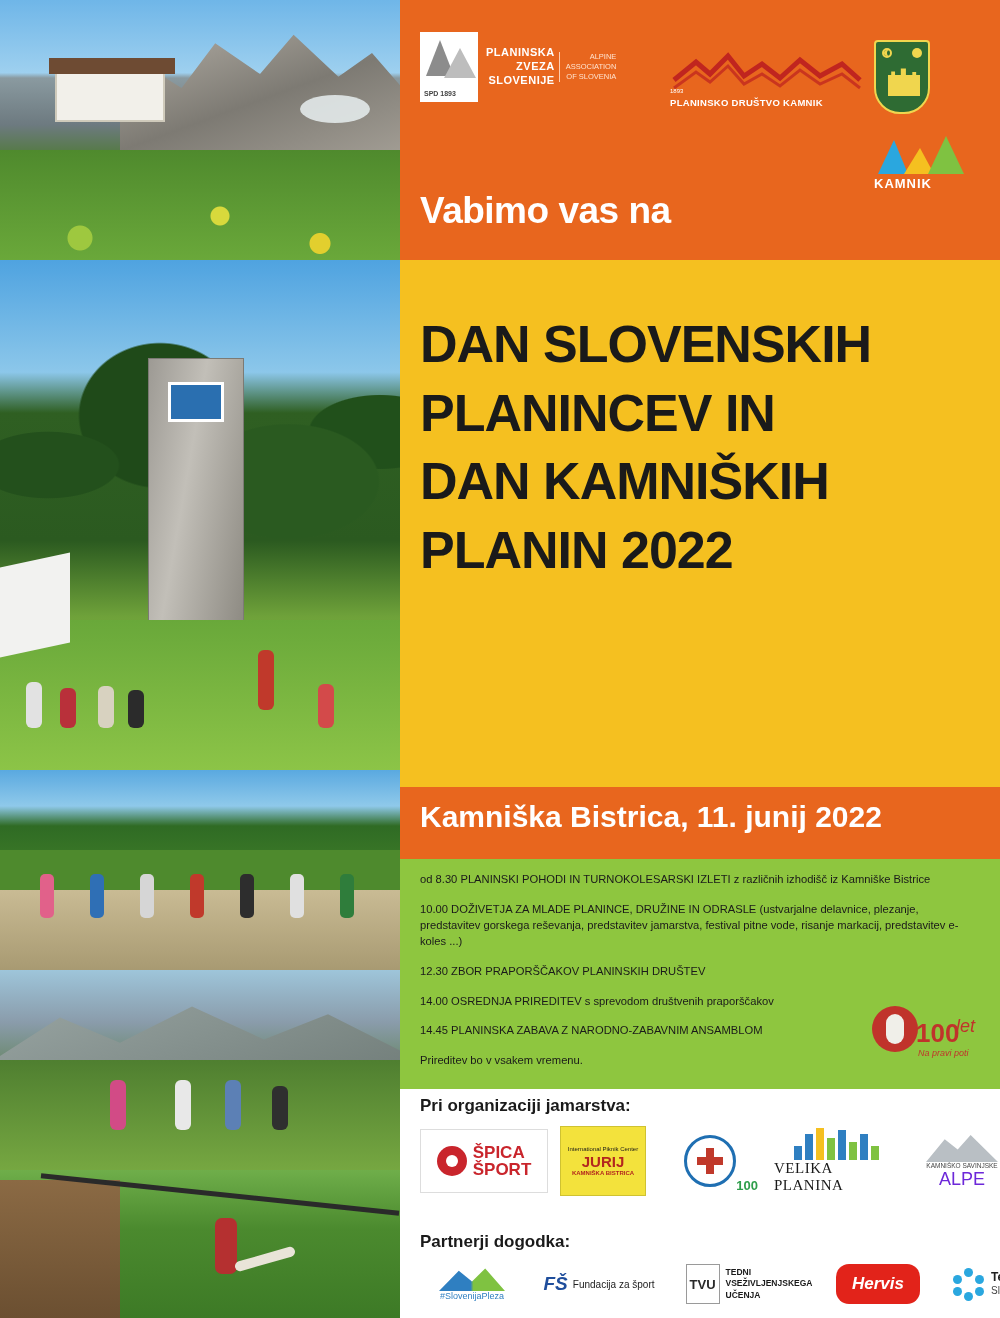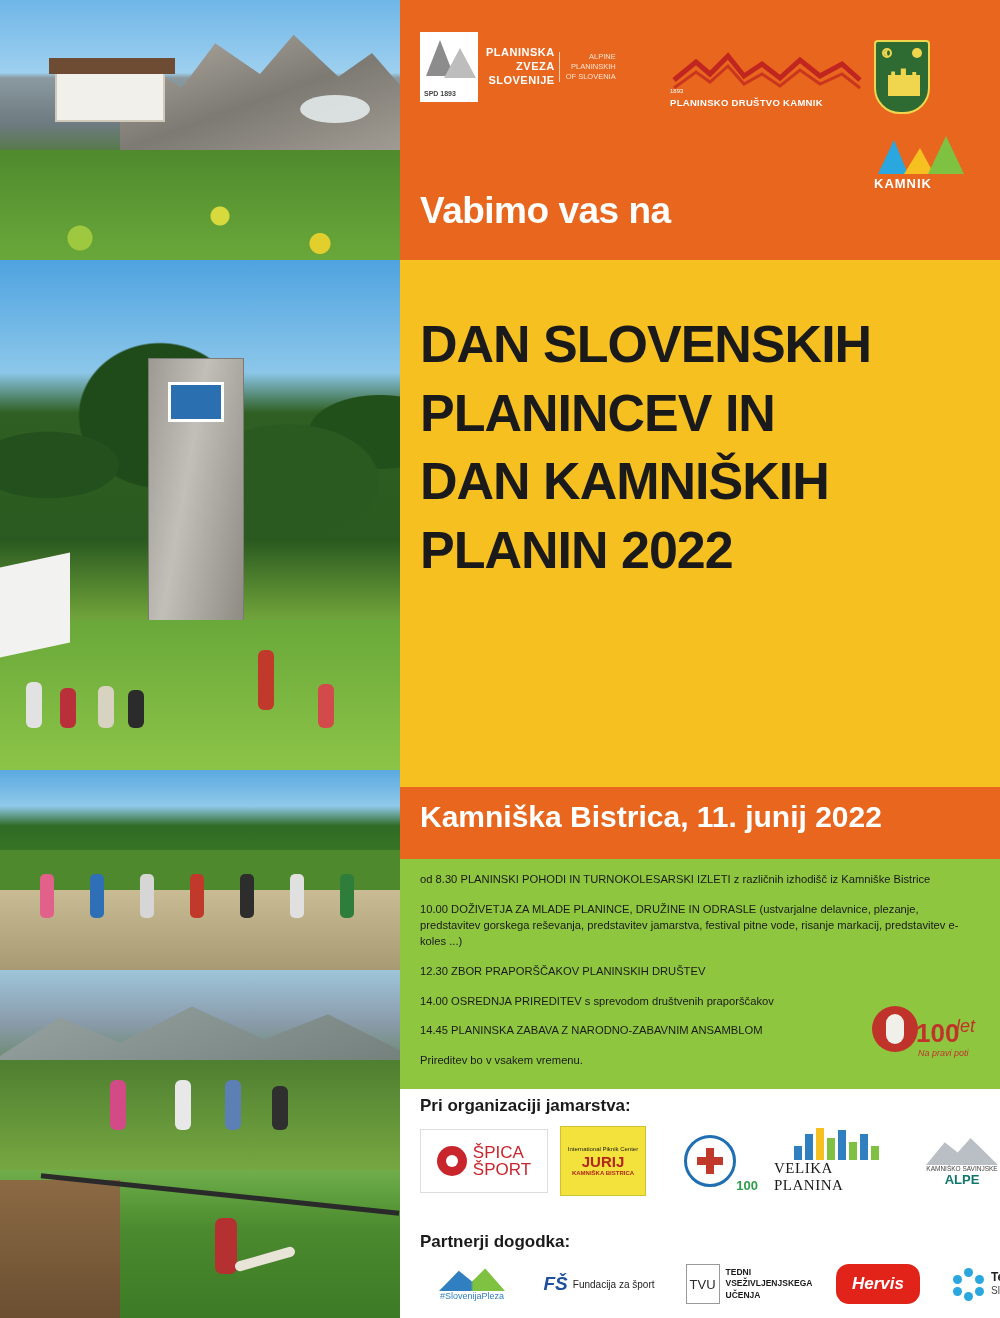--- a/index.html
+++ b/index.html
@@ -134,21 +134,21 @@
 
   .logo-strip { position:absolute; display:flex; align-items:center; gap:12px; }
   .org-strip { left:20px; top:1124px; height:74px; }
   .par-strip { left:20px; top:1256px; height:56px; }
 
   .lg { background:#fff; display:flex; align-items:center; justify-content:center; position:relative; overflow:hidden;}
 
   .lg-spica { width:128px; height:64px; border:1px solid #ddd; }
   .lg-spica .gear{width:30px;height:30px;border-radius:50%;background:#c9252c;position:relative;margin-right:6px;}
   .lg-spica .gear:after{content:"";position:absolute;left:9px;top:9px;width:12px;height:12px;border-radius:50%;background:#fff;}
-  .lg-spica .txt{font-size:17px;font-weight:normal;color:#c9252c;line-height:1;text-align:left;}
+  .lg-spica .txt{font-size:17px;font-weight:bold;color:#c9252c;line-height:1;text-align:left;}
 
   .lg-jurij { width:86px; height:70px; background:#f3e23c; border:1px solid #cfc231; flex-direction:column; }
   .lg-jurij .t{font-size:6px;color:#1a1a1a;text-align:center;line-height:1.1;}
   .lg-jurij .m{font-size:15px;font-weight:bold;color:#b3261e;}
   .lg-jurij .b{font-size:6px;color:#b3261e;font-weight:bold;}
 
   .lg-gorska { width:104px; height:68px; }
   .lg-gorska .circ{width:52px;height:52px;border-radius:50%;border:3px solid #1f6fb2;position:relative;}
   .lg-gorska .cross{position:absolute;left:50%;top:50%;transform:translate(-50%,-50%);width:26px;height:26px;background:
     linear-gradient(#c0392b,#c0392b) center/8px 26px no-repeat,
@@ -156,32 +156,32 @@
   .lg-gorska .h100{position:absolute;right:4px;bottom:2px;font-size:13px;font-weight:bold;color:#2e9e4a;}
 
   .lg-velika { width:124px; height:66px; flex-direction:column; }
   .lg-velika .bars{display:flex;align-items:flex-end;gap:3px;height:32px;}
   .lg-velika .bars i{display:block;width:8px;background:#2f7fc1;}
   .lg-velika .nm{font-size:15px;color:#1a1a1a;font-family:"Liberation Serif",serif;letter-spacing:.5px;}
 
   .lg-alpe { width:104px; height:66px; flex-direction:column; }
   .lg-alpe .mt{width:72px;height:30px;background:#b9bfc4;clip-path:polygon(0 100%,26% 24%,44% 58%,62% 10%,100% 100%);}
   .lg-alpe .s{font-size:6.5px;color:#444;}
-  .lg-alpe .b{font-size:13px;font-weight:bold;color:#0f766e;}
+  .lg-alpe .b{font-size:18px;font-weight:normal;color:#6d28d9;}
 
   .lg-pleza { width:104px; height:52px; flex-direction:column; }
   .lg-pleza .m{width:66px;height:24px;background:linear-gradient(90deg,#2f7fc1 0 48%,#7fc241 52% 100%);clip-path:polygon(0 100%,30% 16%,50% 60%,70% 6%,100% 100%);}
   .lg-pleza .t{font-size:9px;color:#2f7fc1;}
 
   .lg-fs { width:126px; height:44px; }
   .lg-fs .mark{font-size:19px;font-weight:bold;color:#1f4e9c;font-style:italic;margin-right:5px;}
   .lg-fs .t{font-size:10px;color:#222;}
 
   .lg-tvu { width:150px; height:50px; }
-  .lg-tvu .box{width:34px;height:40px;border:1px solid #9a9a9a;font-size:13px;font-weight:normal;color:#2a2a2a;display:flex;flex-direction:column;align-items:center;justify-content:center;line-height:1;margin-right:6px;}
+  .lg-tvu .box{width:34px;height:40px;border:1px solid #9a9a9a;font-size:13px;font-weight:bold;color:#2a2a2a;display:flex;flex-direction:column;align-items:center;justify-content:center;line-height:1;margin-right:6px;}
   .lg-tvu .t{font-size:8.5px;color:#1a1a1a;font-weight:bold;line-height:1.35;text-align:left;}
 
   .lg-hervis { width:84px; height:40px; background:#e2231a; border-radius:13px; }
   .lg-hervis .t{font-size:17px;font-weight:bold;color:#fff;font-style:italic;}
 
   .lg-telekom { width:128px; height:46px; }
   .lg-telekom .dots{width:32px;height:32px;margin-right:6px;position:relative;}
   .lg-telekom .dots i{position:absolute;width:9px;height:9px;border-radius:50%;background:#2aa7df;}
   .lg-telekom .t{font-size:12px;font-weight:bold;color:#222;line-height:1.15;text-align:left;}
   .lg-telekom .t span{display:block;font-size:10px;font-weight:normal;color:#444;}
@@ -254,21 +254,21 @@
           <div class="spd">SPD 1893</div>
         </div>
         <div class="pzs-wrap">
           <div class="pzs-text">
             <div>PLANINSKA</div>
             <div>ZVEZA</div>
             <div>SLOVENIJE</div>
           </div>
           <div class="pzs-sub">
             <div>ALPINE</div>
-            <div>PLANINSKIH</div>
+            <div>ASSOCIATION</div>
             <div>OF SLOVENIA</div>
           </div>
         </div>
       </div>
 
       <div class="pdk">
         <svg class="wave" viewBox="0 0 195 40">
           <path d="M4 30 L26 12 L40 24 L58 6 L74 26 L92 14 L110 28 L130 10 L150 26 L172 14 L190 30" fill="none" stroke="#c0251f" stroke-width="5"></path>
           <path d="M4 38 L26 22 L40 32 L58 16 L74 34 L92 24 L110 36 L130 20 L150 34 L172 24 L190 38" fill="none" stroke="#c0251f" stroke-width="3" opacity=".75"></path>
         </svg>

